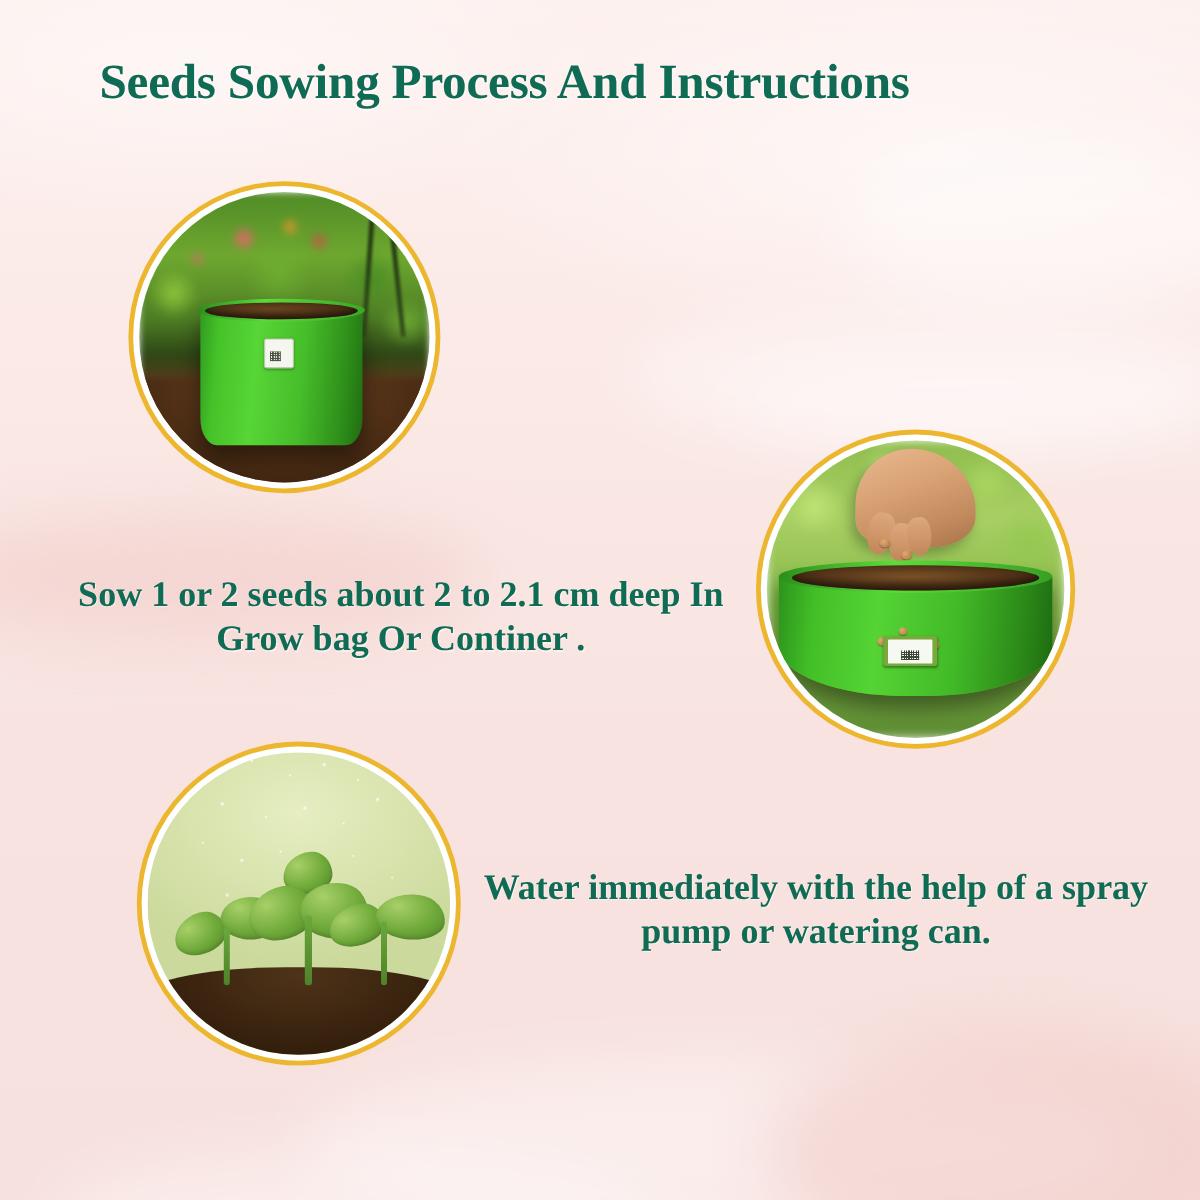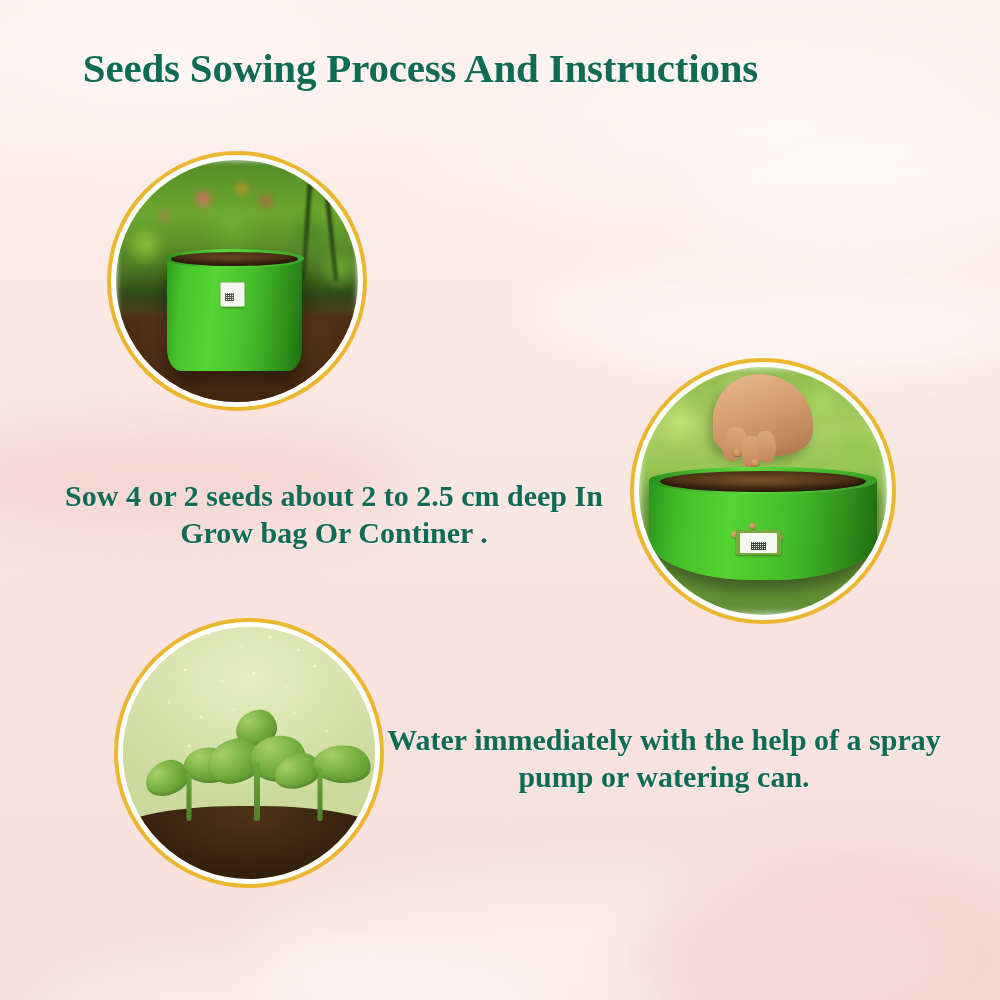--- a/index.html
+++ b/index.html
@@ -328,21 +328,21 @@
     color: #0f6b53;
     font-weight: bold;
     font-size: 30px;
     line-height: 1.22;
     text-align: center;
     font-family: "Liberation Serif", "DejaVu Serif", serif;
     text-shadow: 1px 1px 0 rgba(255,255,255,0.45);
   }
   #caption-1 { left: 372px; top: 246px; width: 556px; }
   #caption-2 { left: 48px;  top: 478px; width: 572px; }
-  #caption-3 { left: 376px; top: 722px; width: 576px; }
+  #caption-3 { left: 392px; top: 722px; width: 576px; }
 </style>
 </head>
 <body>
 
 <div id="poster">
 
   <div class="bg-layer"></div>
   <div class="blob b1"></div>
   <div class="blob b2"></div>
   <div class="blob tint b3"></div>
@@ -380,21 +380,21 @@
         <div class="ph2-seed ph2-s3"></div>
         <div class="ph2-seed ph2-s4"></div>
         <div class="ph2-seed ph2-s5"></div>
         <div class="ph2-label">
           <div class="inner"></div>
           <div class="qr"></div>
         </div>
       </div>
     </div>
   </div>
-  <div class="caption" id="caption-2">Sow 4 or 2 seeds about 2 to 2.5 cm deep In Grow bag Or Continer .</div>
+  <div class="caption" id="caption-2">Sow 1 or 2 seeds about 2 to 2.1 cm deep In Grow bag Or Continer .</div>
 
   <div class="circle-frame" id="frame-3">
     <div class="photo">
       <div class="ph-pale-bg"></div>
       <div class="droplets"></div>
       <div class="ph3-soil"></div>
       <div class="sprout" id="sp1">
         <div class="leaf l"></div>
         <div class="leaf r"></div>
         <div class="stem"></div>

